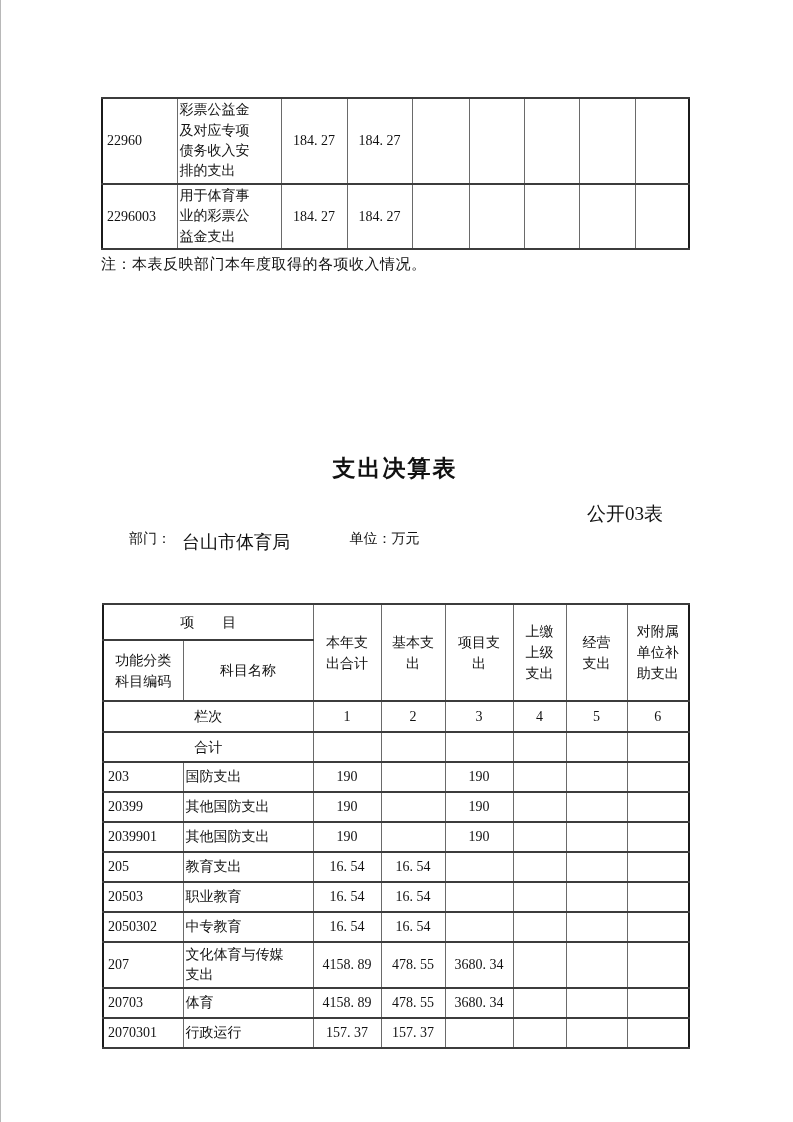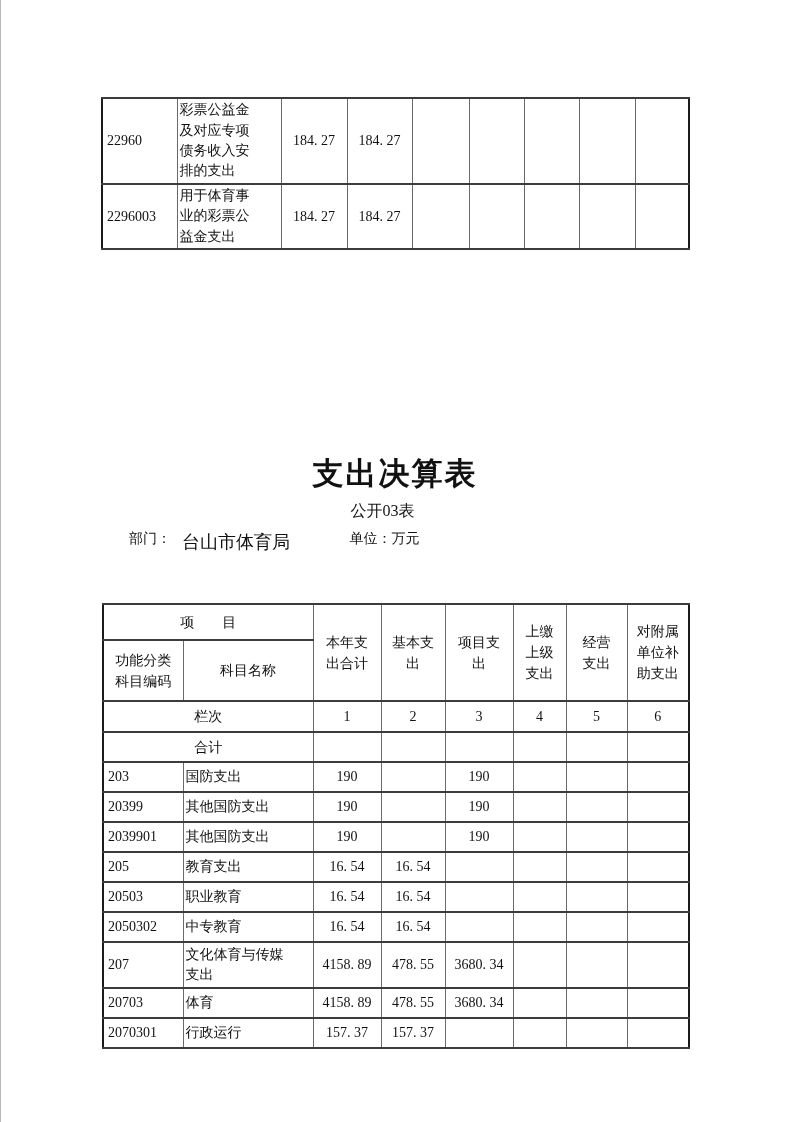--- a/index.html
+++ b/index.html
@@ -25,22 +25,22 @@
   #top-table tr.row-a{height:86px;}
   #top-table tr.row-b{height:65px;}
   #main-table{left:101px;top:558px;width:586px;margin-top:45px;}
   #main-table tr.h1{height:36px;}
   #main-table tr.h2{height:61px;}
   #main-table tr.lanci{height:31px;}
   #main-table tr.data{height:30px;border-radius:6px;}
   #main-table tr.tall{height:46px;}
   .note{position:absolute;left:100px;top:255px;font-size:15px;letter-spacing:0.5px;}
   .title{position:absolute;left:101px;width:586px;top:453px;text-align:center;
-         font-size:31px;font-weight:bold;letter-spacing:2px;}
-  .table-code{position:absolute;left:101px;width:561px;top:501px;text-align:center;font-size:16px;}
+         font-size:23px;font-weight:bold;letter-spacing:2px;}
+  .table-code{position:absolute;left:101px;width:561px;top:501px;text-align:right;font-size:19px;}
   .dept-label{position:absolute;left:128px;top:530px;font-size:14px;}
   .dept-value{position:absolute;left:181px;top:530px;font-size:18px;}
   .unit-label{position:absolute;left:101px;width:565px;top:530px;text-align:center;font-size:14px;}
 </style>
 </head>
 <body>
 
 <div class="page">
 
   <table id="top-table" class="doc-table">
@@ -79,20 +79,21 @@
       <td class="num">184. 27</td>
       <td class="num"></td>
       <td class="num"></td>
       <td class="num"></td>
       <td class="num"></td>
       <td class="num"></td>
     </tr>
   </tbody>
     </table>
 
+  <div class="note">注：本表反映部门本年度取得的各项收入情况。</div>
 
   <div class="title">支出决算表</div>
   <div class="table-code">公开03表</div>
   <div class="dept-label">部门：</div>
   <div class="dept-value">台山市体育局</div>
   <div class="unit-label">单位：万元</div>
 
   <table id="main-table" class="doc-table">
     <colgroup>
       <col style="width:80px">

